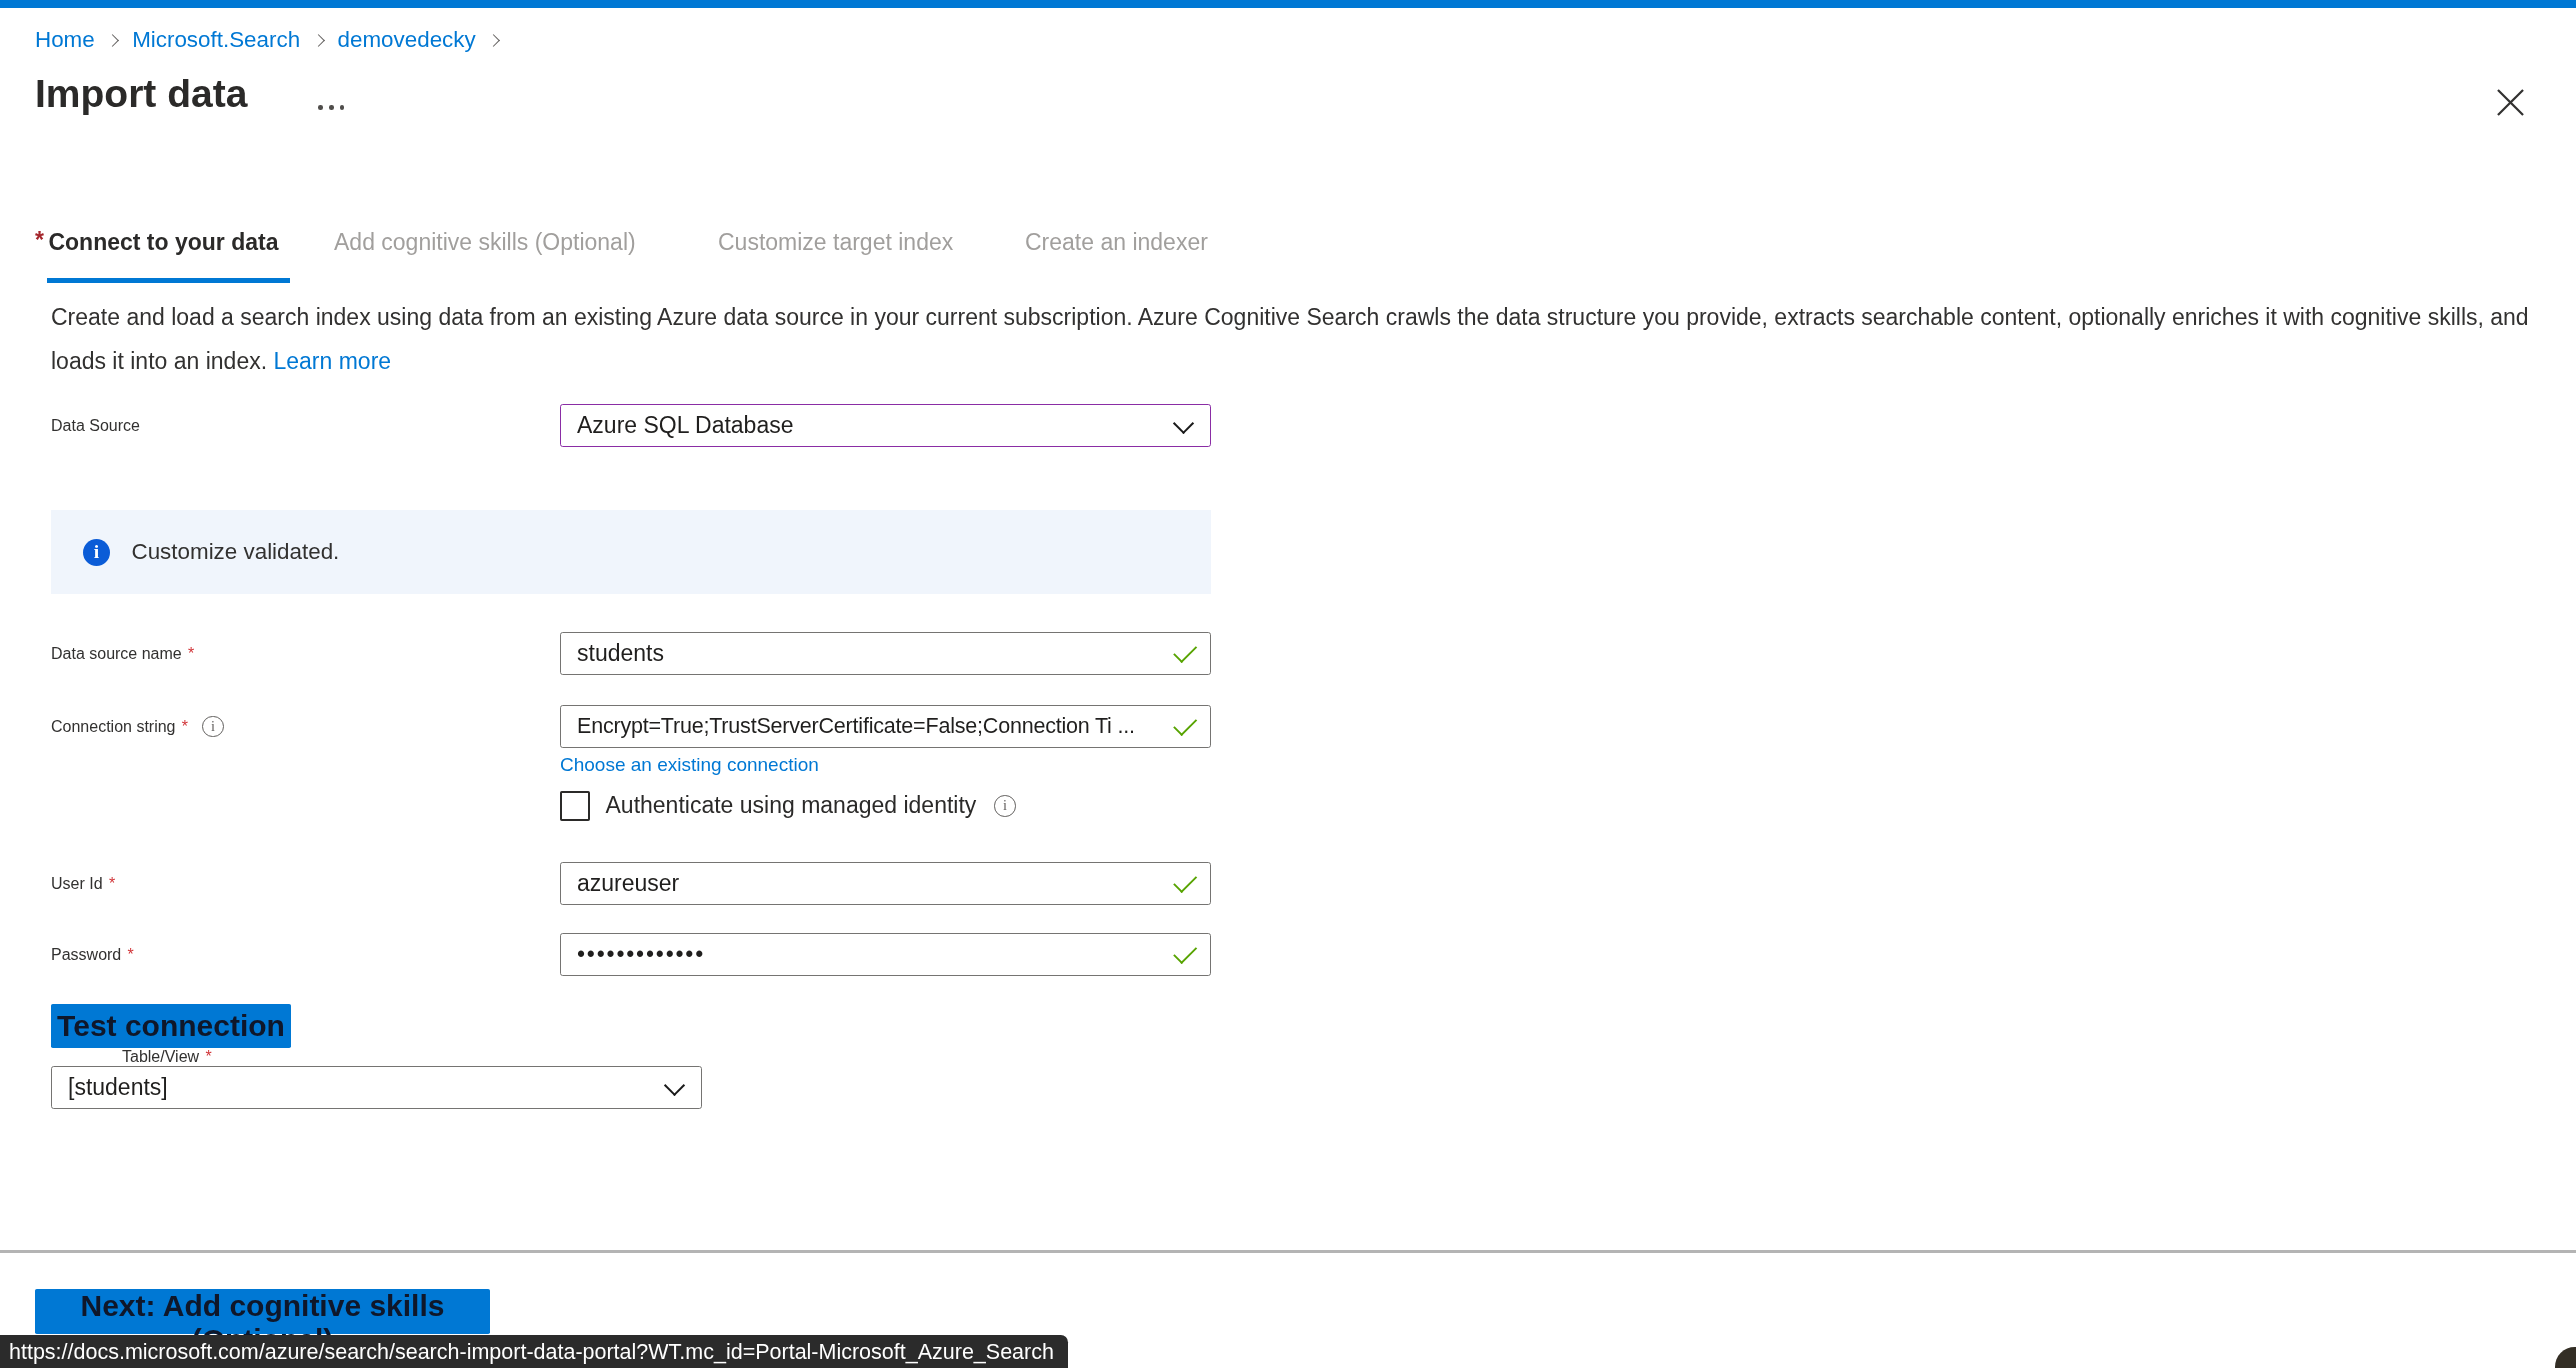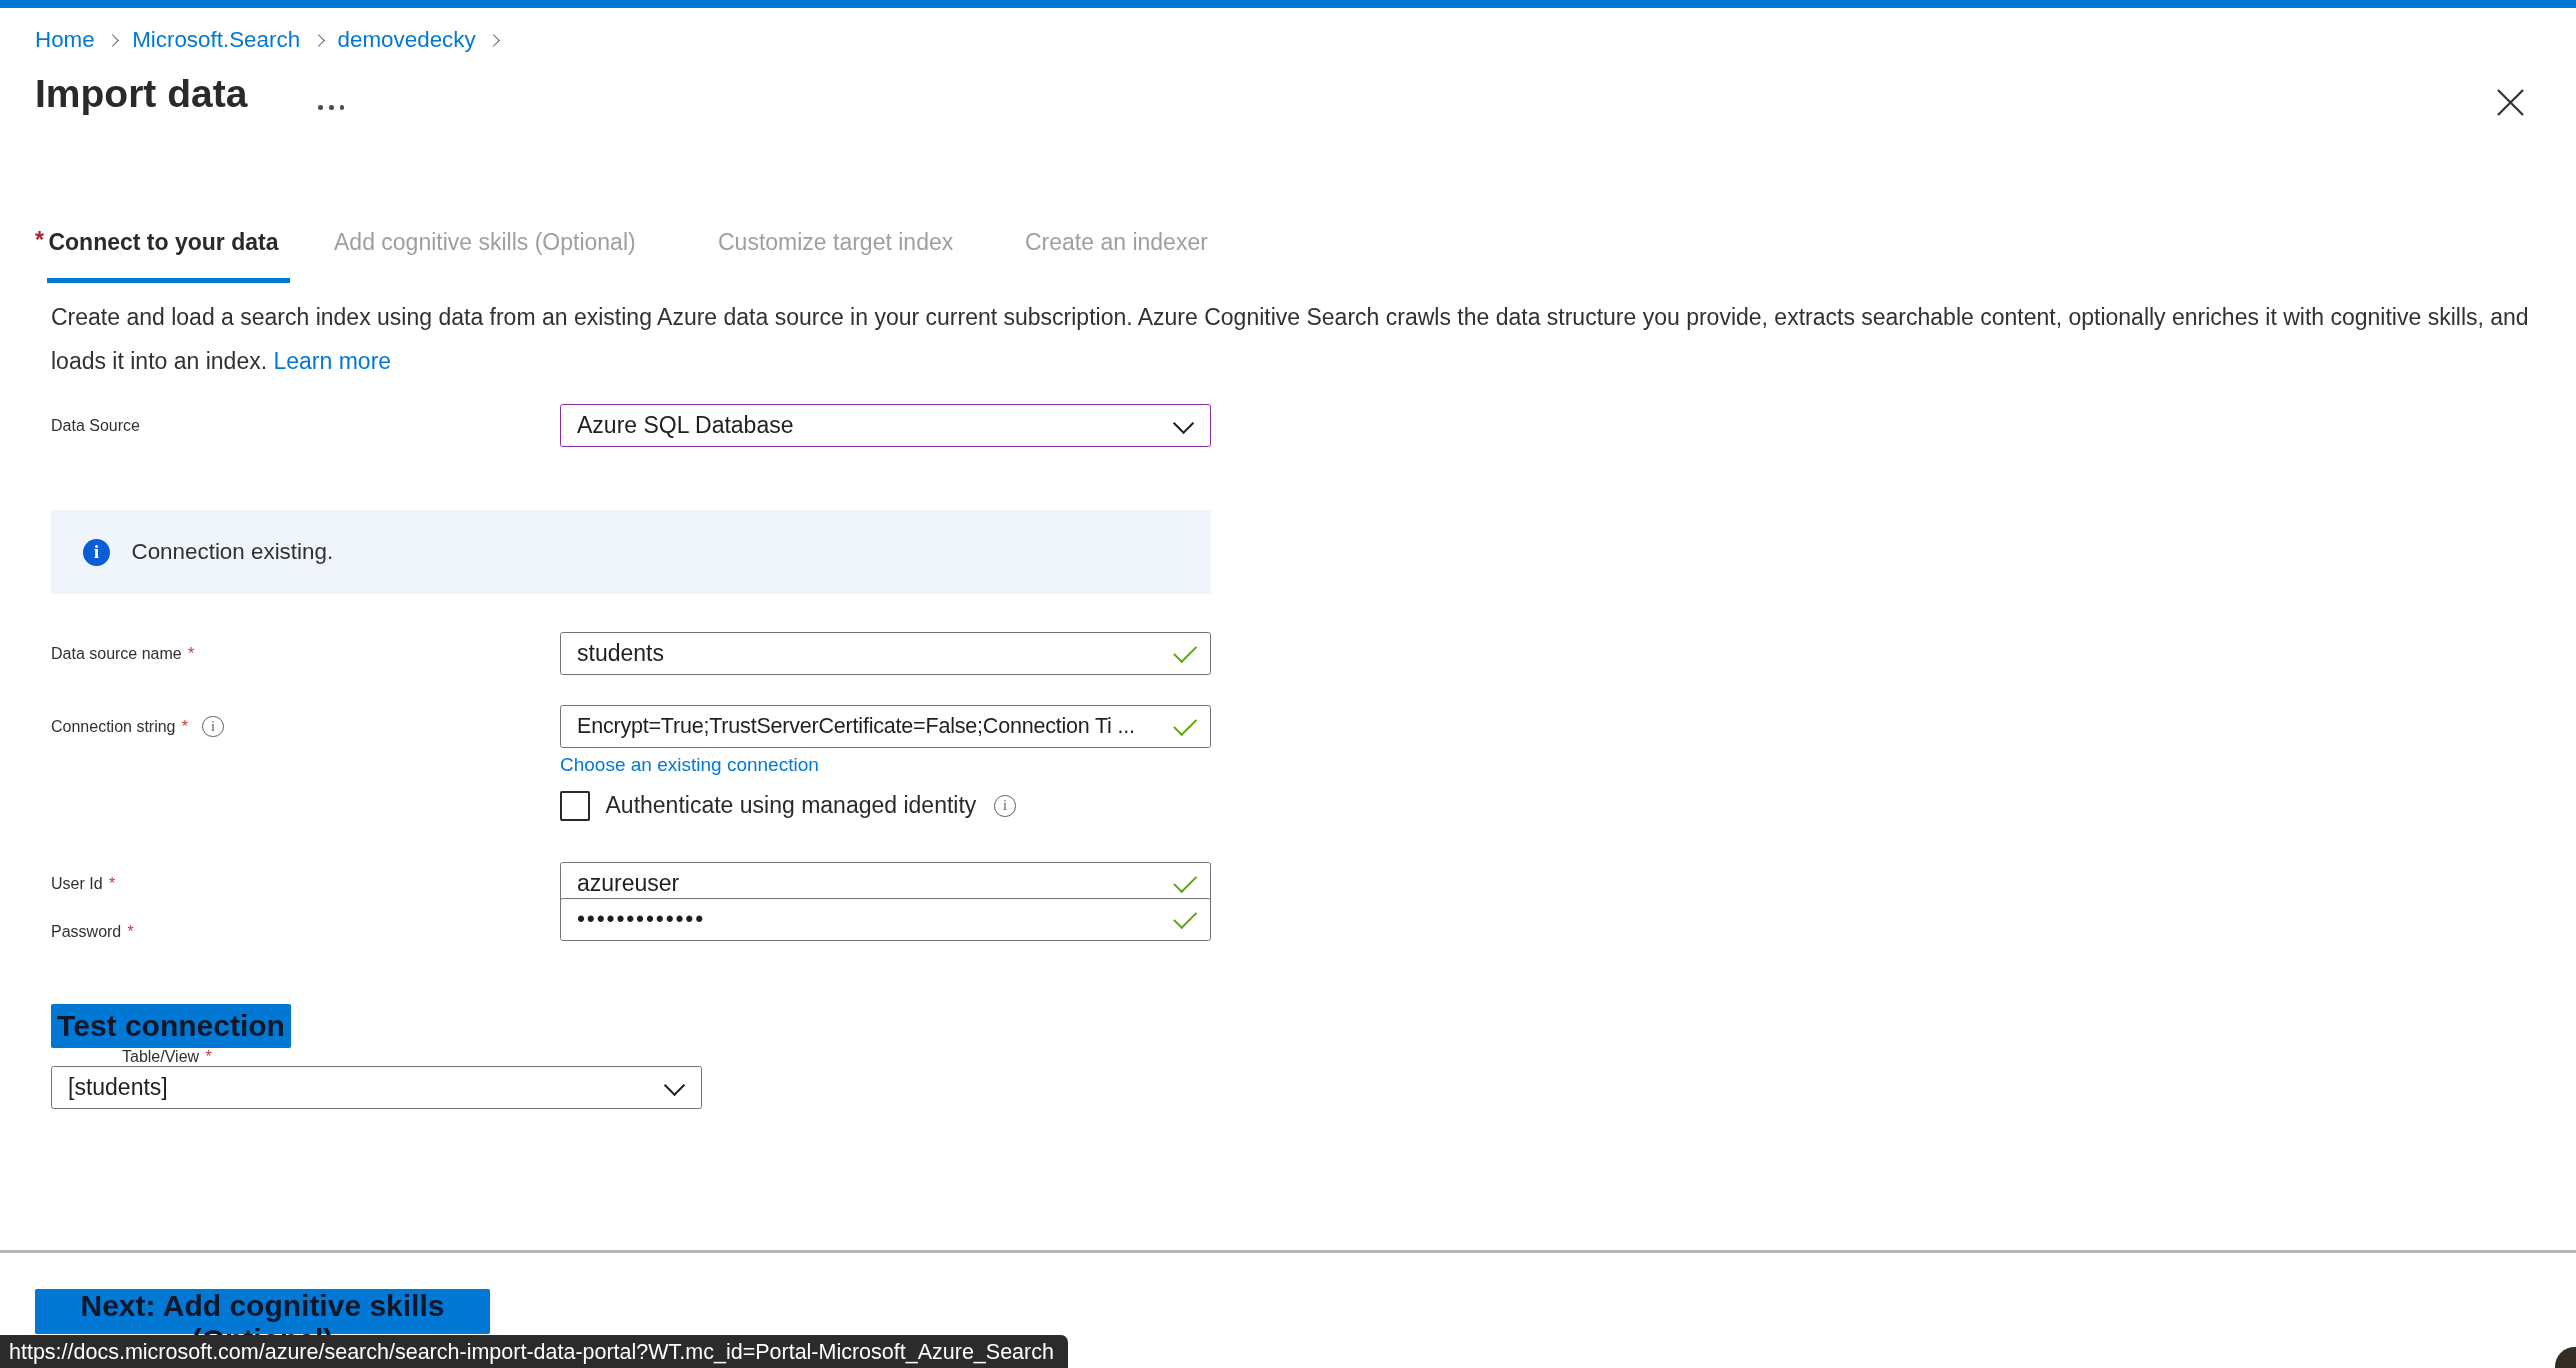--- a/index.html
+++ b/index.html
@@ -49,21 +49,21 @@
                border-right:2.7px solid #1a1a1a; border-bottom:2.7px solid #1a1a1a; transform:rotate(45deg); pointer-events:none; }
   .checkmark { position:absolute; right:15px; top:13.4px; width:22.4px; height:11.6px;
                border-left:2.7px solid #57a300; border-bottom:2.7px solid #57a300; transform:rotate(-45deg); pointer-events:none; }
   .tight { font-size:21.5px; letter-spacing:-0.2px; }
   .pwd { letter-spacing:1.8px; }
 
   .r-datasource { top:404px; }
   .r-dsname     { top:632px; }
   .r-connstr    { top:705px; }
   .r-userid     { top:862px; }
-  .r-password   { top:898px;align-items:flex-end; }
+  .r-password   { top:933px; }
   .r-tableview  { top:1048px;flex-direction:column; }
 
   
   .banner { position:absolute; left:51px; top:510px; width:1160px; height:84px; background:#f0f5fc;
             display:flex; align-items:center; }
   .info-badge { width:27px; height:27px; border-radius:50%; background:#0b5cd7; margin-left:32px; position:relative; flex:none; }
   .info-badge::after { content:"i"; position:absolute; left:50%; top:50%; transform:translate(-50%,-54%);
             color:#fff; font-weight:700; font-size:19.7px; font-family:"Liberation Serif", serif; }
   .banner-text { margin-left:21.5px; font-size:22.4px; color:#323130; }
 
@@ -149,21 +149,21 @@
   <div class="control">
     <div class="field select-field focused">
       <span>Azure SQL Database</span>
     </div>
     <span class="chev-down"></span>
   </div>
 </div>
 
 <div class="banner">
   <span class="info-badge"></span>
-  <span class="banner-text">Connection existing.</span>
+  <span class="banner-text">Customize validated.</span>
 </div>
 
 <div class="row r-dsname">
   <div class="flabel">
     <span>Data source name</span>
     <span class="req-star">*</span>
   </div>
   <div class="control">
     <div class="field">
       <span>students</span>

